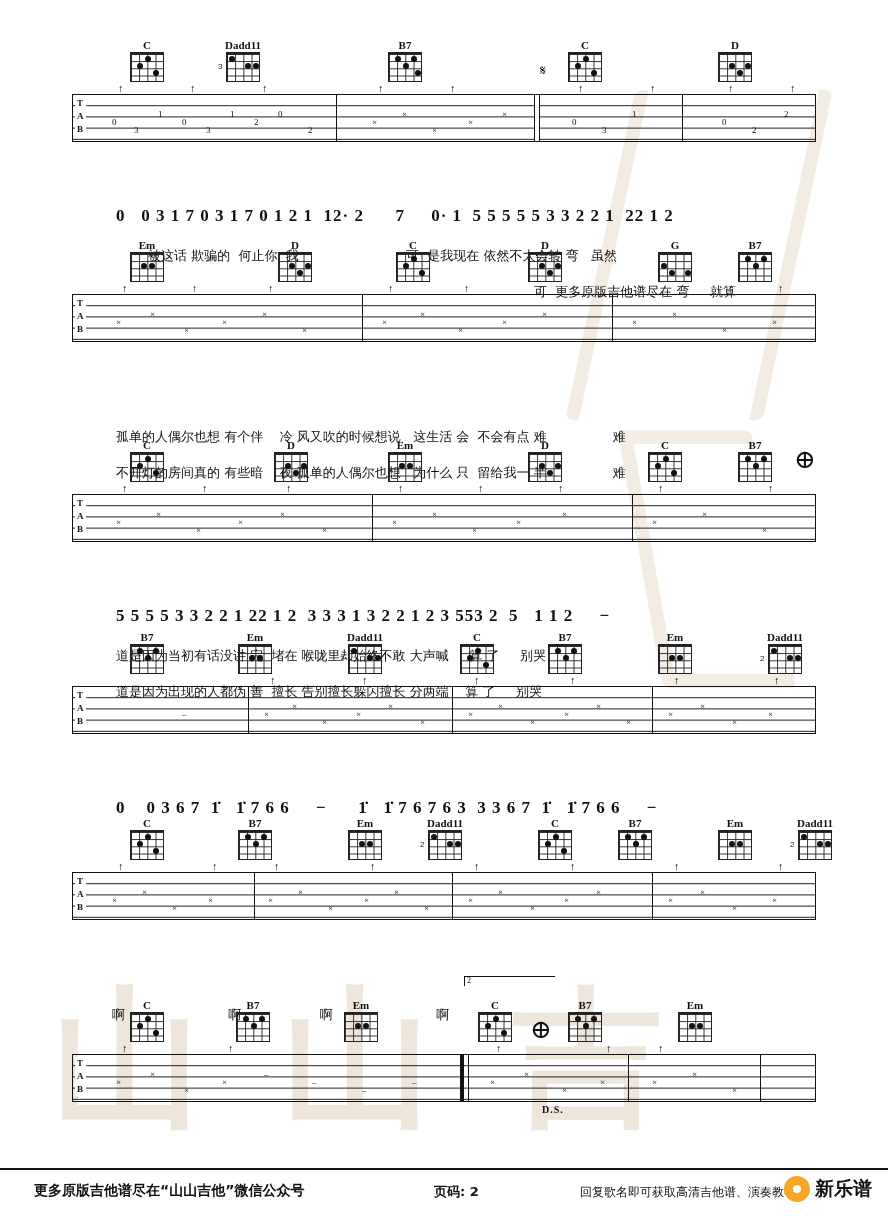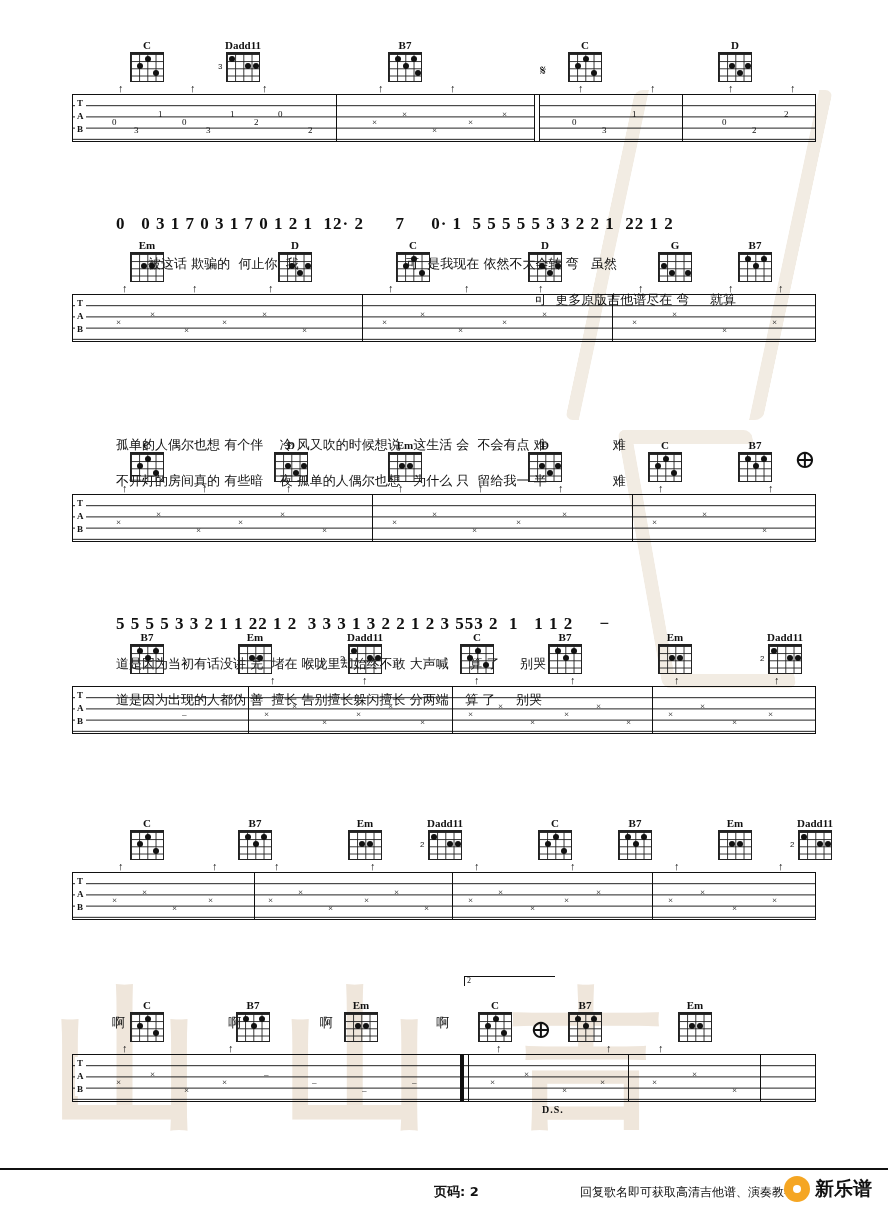--- a/index.html
+++ b/index.html
@@ -111,21 +111,21 @@
     letter-spacing:1px;
     white-space:pre;
   }
   .lyricrow{
     position:relative;
     height:18px;
     font-family:"DejaVu Sans", sans-serif;
     font-size:13px;
     white-space:pre;
   }
-  .numrow span,.lyricrow span{position:absolute;top:8px;}
+  .numrow span,.lyricrow span{position:absolute;top:0;}
   .segno{position:absolute;font-size:14px;font-family:"DejaVu Serif", serif;}
   
   .footer{
     position:absolute;left:0;bottom:0;width:888px;height:46px;
     border-top:2px solid #111;
     z-index:2;
     background:#fff;
   }
   .footer-left{
     position:absolute;left:34px;top:12px;
@@ -455,21 +455,21 @@
       <div class="arrowup" style="left:130px;top:-12px;">↑</div>
       <div class="arrowup" style="left:214px;top:-12px;">↑</div>
       <div class="arrowup" style="left:326px;top:-12px;">↑</div>
       <div class="arrowup" style="left:406px;top:-12px;">↑</div>
       <div class="arrowup" style="left:486px;top:-12px;">↑</div>
       <div class="arrowup" style="left:586px;top:-12px;">↑</div>
       <div class="arrowup" style="left:696px;top:-12px;">↑</div>
     </div>
 
     <div class="numrow" style="top:118px;">
-      <span style="left:44px;">5 5 5 5 3 3 2 1 1 22 1 2  3 3 3 1 3 2 2 1 2 3 553 2  1   1 1 2     −</span>
+      <span style="left:44px;">5 5 5 5 3 3 2 2 1 22 1 2  3 3 3 1 3 2 2 1 2 3 553 2  5   1 1 2     −</span>
     </div>
     <div class="lyricrow" style="top:140px;">
       <span style="left:44px;">道是因为当初有话没讲 完  堵在 喉咙里却始终不敢 大声喊     算 了     别哭</span>
     </div>
     <div class="lyricrow" style="top:158px;">
       <span style="left:44px;">道是因为出现的人都伪 善  擅长 告别擅长躲闪擅长 分两端    算 了     别哭</span>
     </div>
   </div>
 
   <div class="system" style="top:632px;">
@@ -557,20 +557,23 @@
       <div class="tick" style="left:660px;top:30px;">×</div>
       <div class="tick" style="left:696px;top:22px;">×</div>
       <div class="arrowup" style="left:198px;top:-12px;">↑</div>
       <div class="arrowup" style="left:290px;top:-12px;">↑</div>
       <div class="arrowup" style="left:402px;top:-12px;">↑</div>
       <div class="arrowup" style="left:498px;top:-12px;">↑</div>
       <div class="arrowup" style="left:602px;top:-12px;">↑</div>
       <div class="arrowup" style="left:702px;top:-12px;">↑</div>
     </div>
 
+    <div class="numrow" style="top:118px;">
+      <span style="left:44px;">0    0 3 6 7  1̇   1̇ 7 6 6     −      1̇   1̇ 7 6 7 6 3  3 3 6 7  1̇   1̇ 7 6 6     −</span>
+    </div>
   </div>
 
   <div class="system" style="top:818px;">
     <div class="chordwrap" style="left:52px;top:0;">
       <div class="chordname">C</div>
       <div class="grid">
         <div class="dot" style="left:6px;top:9px;"></div>
         <div class="dot" style="left:14px;top:2px;"></div>
         <div class="dot" style="left:22px;top:16px;"></div>
       </div>
@@ -764,20 +767,21 @@
     <div class="numrow" style="top:118px;">
       <span style="left:44px;">1̇   −   2̇ 3̇ 3̇ 3̇   3̇  −  −  0    0  0· 1  0 0  0  0 0 0 0  0</span>
     </div>
     <div class="lyricrow" style="top:140px;">
       <span style="left:44px;">啊     啊啊啊啊          可</span>
     </div>
   </div>
 </div>
 
 <div class="footer">
+  <div class="footer-left">更多原版吉他谱尽在“山山吉他”微信公众号</div>
   <div class="footer-mid">
     <span>页码:</span>
     <span>2</span>
   </div>
   <div class="footer-right">回复歌名即可获取高清吉他谱、演奏教学</div>
   <div class="logo">
     <div class="logo-circle"></div>
     <div class="logo-text">新乐谱</div>
   </div>
 </div>

